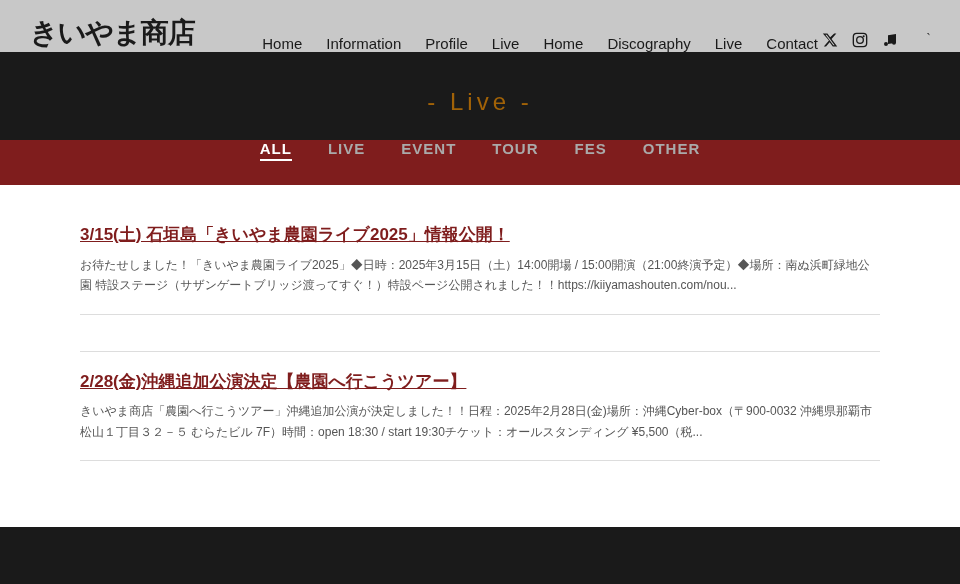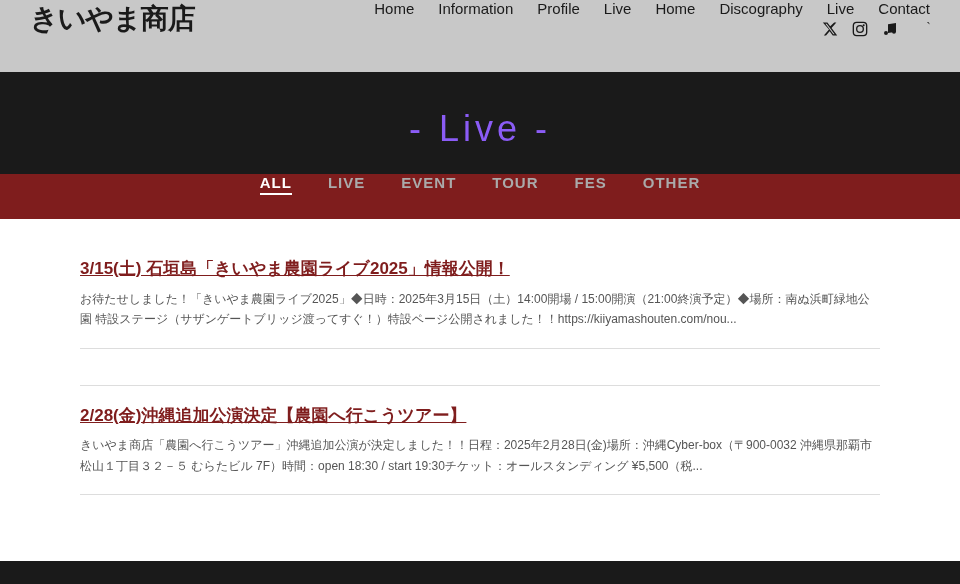--- a/index.html
+++ b/index.html
@@ -9,42 +9,42 @@
       color: #ffffff;
       width: 960px;
       min-height: 584px;
       overflow-x: hidden;
     }
 
     
     .header {
       background: #c8c8c8;
       display: flex;
-      align-items: flex-start;
+      align-items: flex-end;
       justify-content: space-between;
       padding: 0 30px;
-      height: 72px;
+      height: 52px;
     }
 
     .logo {
       display: flex;
       align-items: center;
     }
 
     .logo-text {
       font-size: 28px;
       font-weight: 900;
       color: #1a1a1a;
       font-family: serif;
       letter-spacing: -1px;
     }
 
     .header-right {
       display: flex;
-      flex-direction: column;
+      flex-direction: row;
       align-items: flex-end;
       gap: 4px;
     }
 
     .nav {
       display: flex;
       align-items: center;
       gap: 24px;
     }
 
@@ -69,24 +69,24 @@
     }
 
     
     .page-title-section {
       text-align: center;
       padding: 36px 0 24px;
       background: #1a1a1a;
     }
 
     .page-title {
-      font-size: 36px;
+      font-size: 24px;
       font-weight: 400;
       letter-spacing: 4px;
-      color: #8b5cf6;
+      color: #a16207;
     }
 
     
     .filter-tabs {
       display: flex;
       justify-content: center;
       gap: 36px;
       padding: 0 0 24px;
       background: #7f1d1d;
     }

